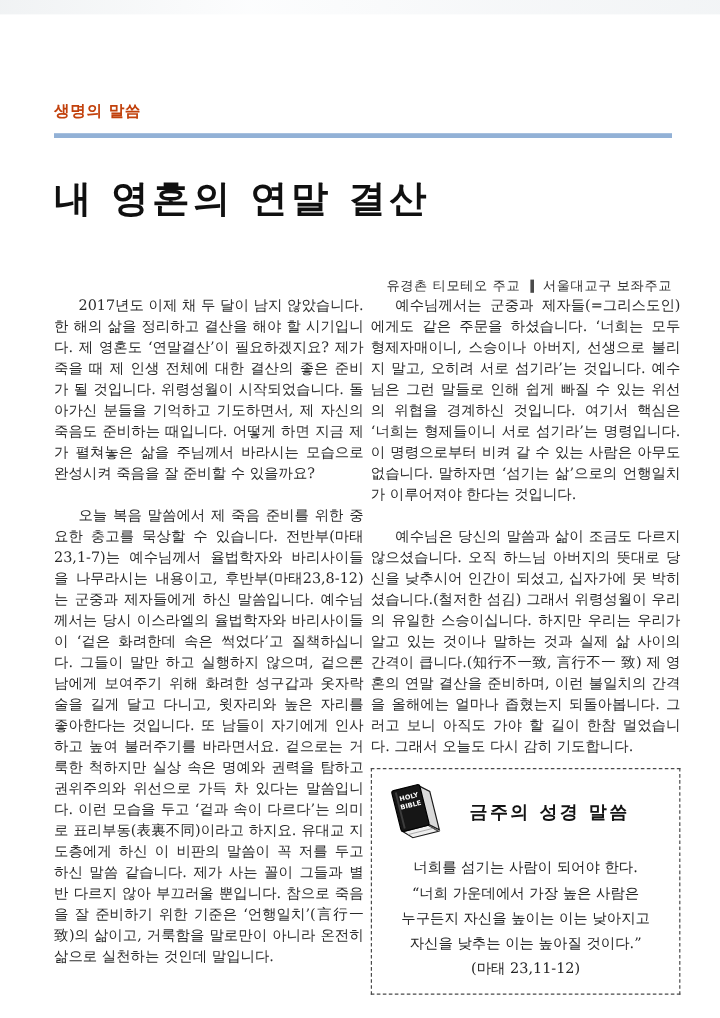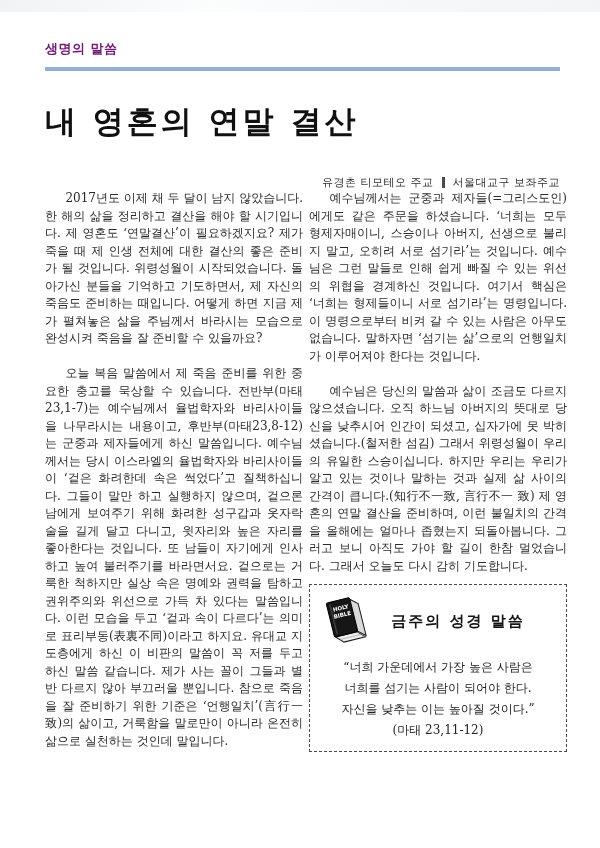--- a/index.html
+++ b/index.html
@@ -13,33 +13,34 @@
   }
   .top-wash {
     position: absolute; top: 0; left: 0; right: 0; height: 12px;
     background: linear-gradient(90deg, #eaedef 0%, #fbfcfd 35%, #f2f4f6 70%, #edf0f2 100%);
     opacity: .7;
   }
   .page { position: relative; padding: 40px 40px 0 45px; }
 
   .kicker {
     font-family: "DejaVu Sans", "Liberation Sans", sans-serif;
-    font-size: 13px; font-weight: bold; color: #701a75;
+    font-size: 13px; font-weight: bold; color: #c2410c;
     letter-spacing: .5px;
+    margin-top: 44px;
   }
   .rule { height: 4px; margin-top: 9px; background: #92b1d6; }
 
   .title {
     margin-top: 30px;
     font-size: 31px; font-weight: bold; color: #101010;
     letter-spacing: 3px;
   }
 
   .byline {
-    margin-top: 32px;
+    margin-top: 44px;
     display: flex; justify-content: flex-end; align-items: center; gap: 8px;
     font-size: 11px; color: #2f2f2f; letter-spacing: .5px;
   }
   .byline-divider {
     display: inline-block; width: 3px; height: 11px; background: #4a4a4a;
   }
 
   .columns { display: flex; gap: 6px; }
   .col {
     width: 258px; flex: 0 0 258px;
@@ -110,22 +111,23 @@
                 <text x="20" y="15" font-size="5.5" fill="#ffffff" text-anchor="middle" font-family="DejaVu Sans, sans-serif" font-weight="bold">HOLY</text>
                 <text x="20" y="22" font-size="5.5" fill="#ffffff" text-anchor="middle" font-family="DejaVu Sans, sans-serif" font-weight="bold">BIBLE</text>
                 <line x1="31" y1="41" x2="37" y2="47" stroke="#777777" stroke-width="0.6"></line>
                 <line x1="12" y1="43.5" x2="33" y2="43.5" stroke="#999999" stroke-width="0.6"></line>
               </g>
             </svg>
           </span>
           <span class="box-title">금주의 성경 말씀</span>
         </div>
         <div class="verse">
+          <div class="verse-line">너희를 섬기는 사람이 되어야 한다.</div>
           <div class="verse-line">“너희 가운데에서 가장 높은 사람은</div>
-          <div class="verse-line">너희를 섬기는 사람이 되어야 한다.</div>
+          <div class="verse-line">누구든지 자신을 높이는 이는 낮아지고</div>
           <div class="verse-line">자신을 낮추는 이는 높아질 것이다.”</div>
         </div>
         <div class="reference">(마태 23,11-12)</div>
       </div>
 
     </div>
   </div>
 </div>
 
 </body></html>

